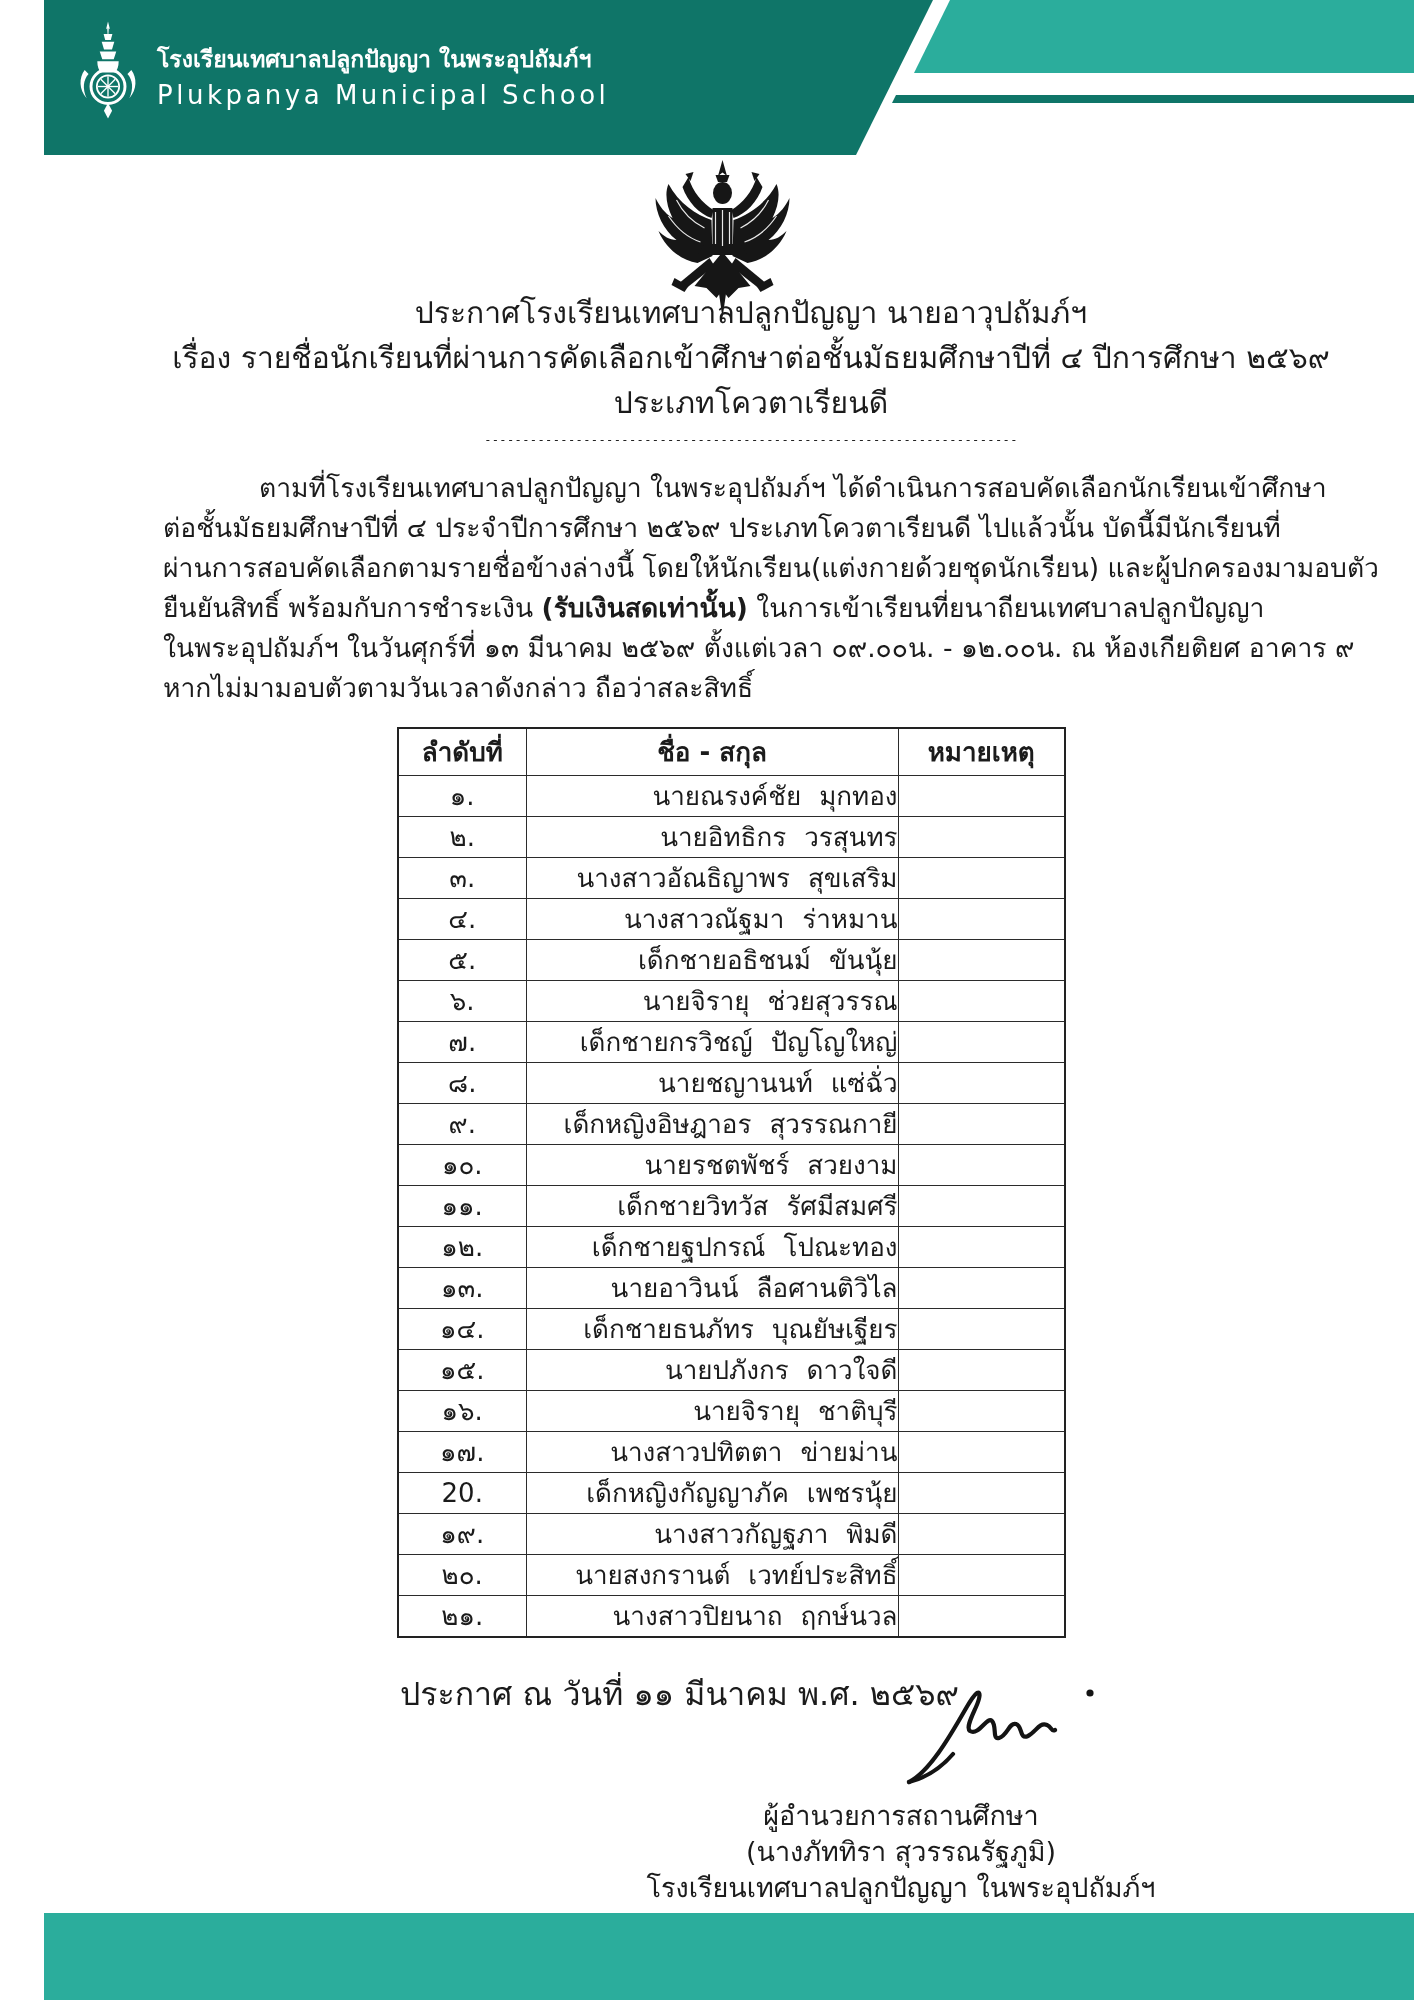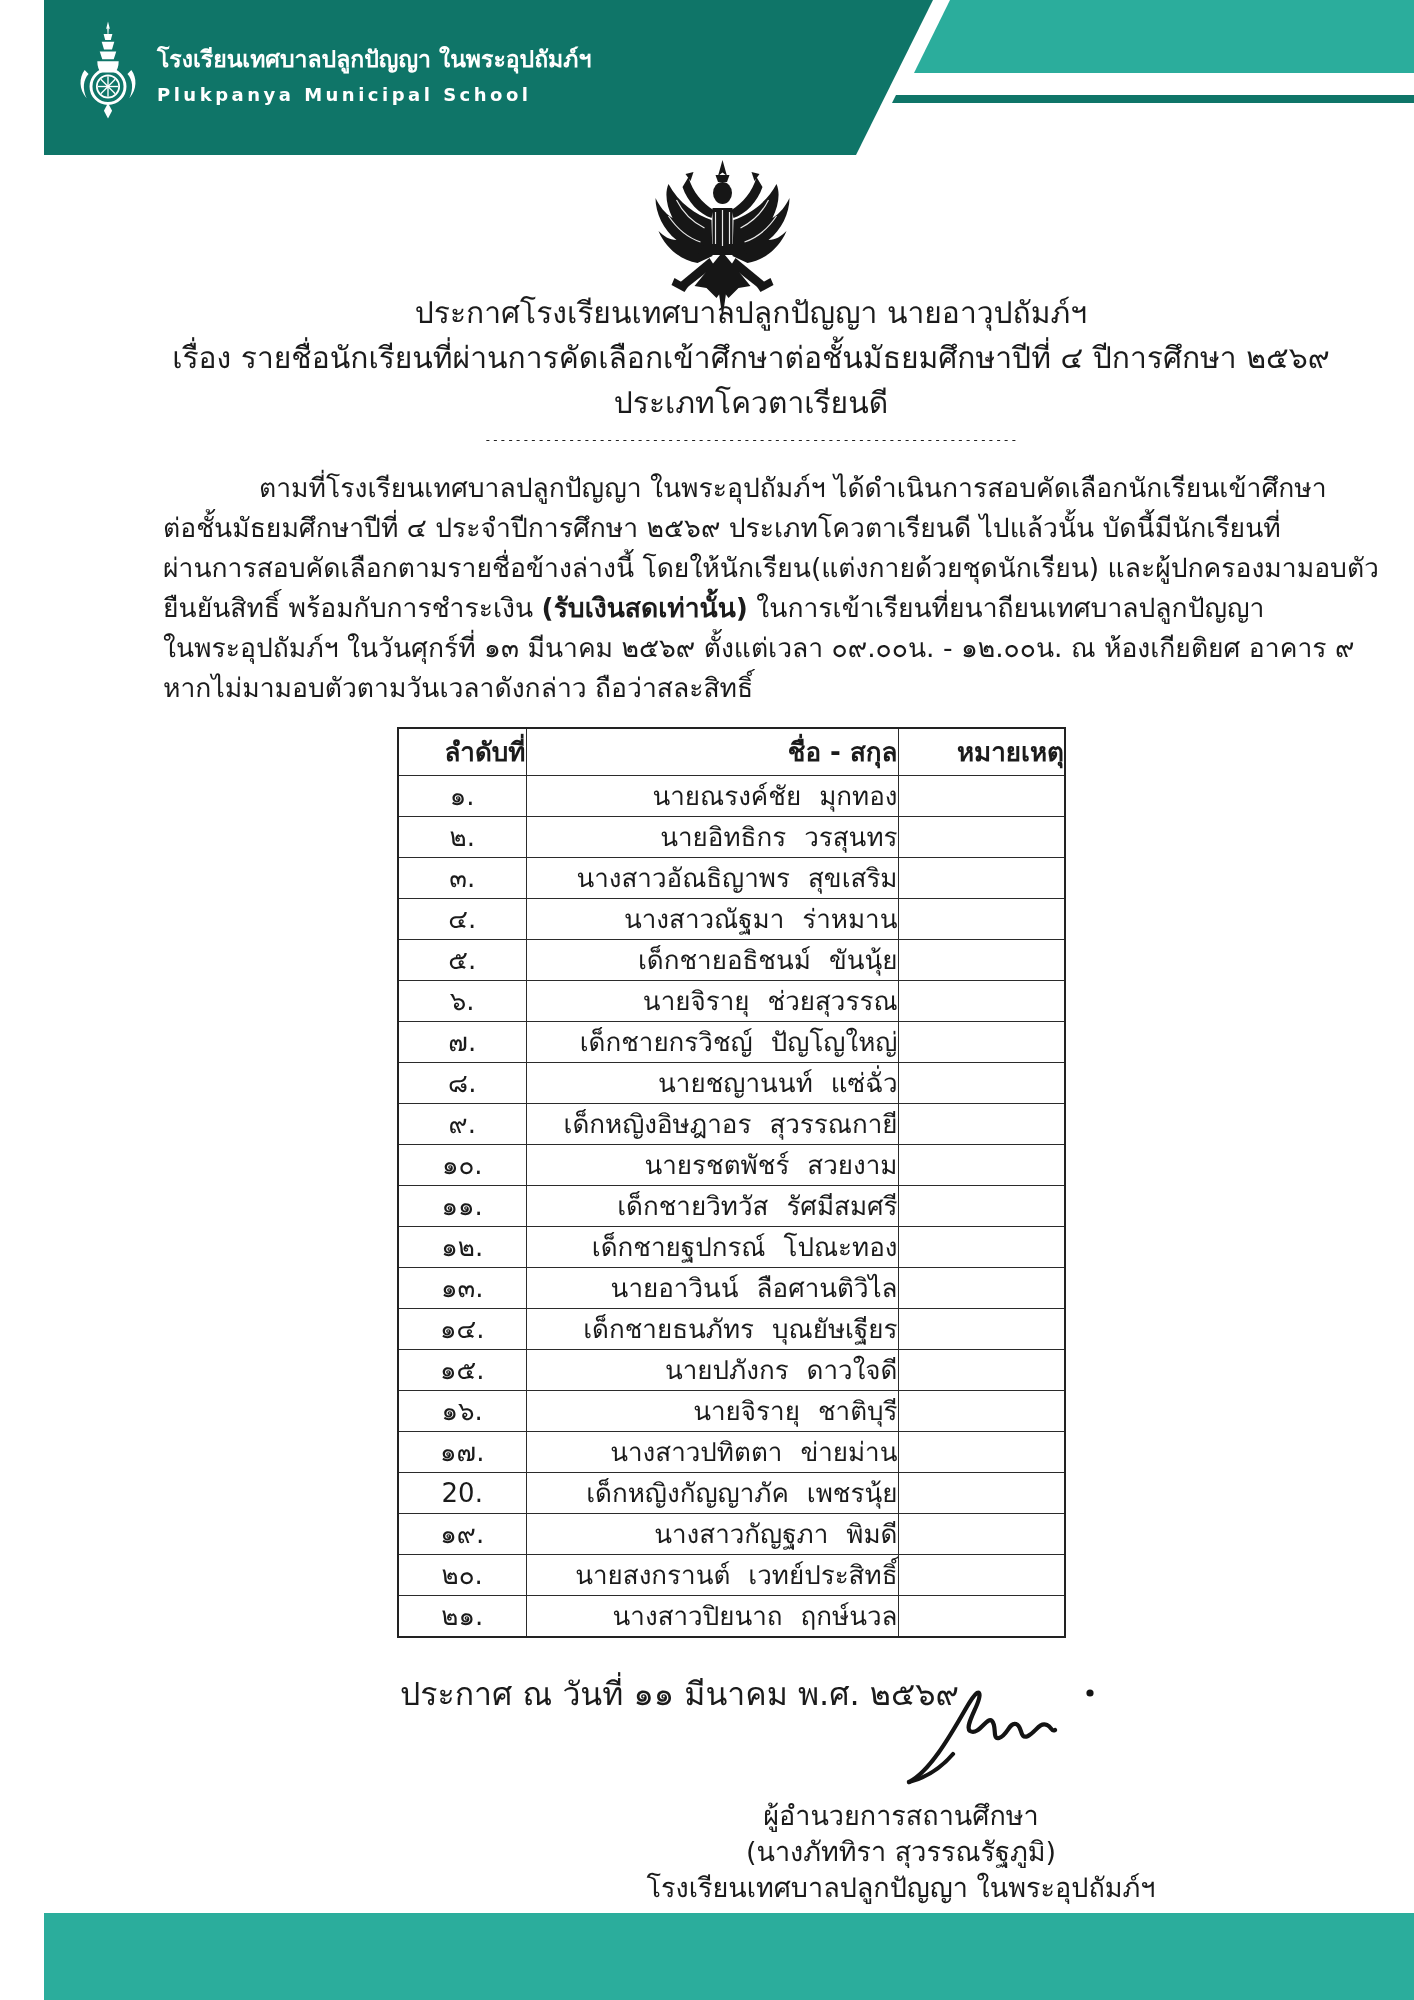--- a/index.html
+++ b/index.html
@@ -10,40 +10,40 @@
   
   .accent-top{position:absolute;top:0;left:0;width:100%;height:73px;background:#2BAD9C;
     clip-path:polygon(906px 0,100% 0,100% 100%,870px 100%);}
   .accent-line{position:absolute;top:95px;left:0;width:100%;height:8px;background:#0F7568;
     clip-path:polygon(852px 0,100% 0,100% 100%,848px 100%);}
   .banner{position:absolute;top:0;left:0;width:100%;height:155px;background:#0F7568;
     clip-path:polygon(0 0,889px 0,812px 100%,0 100%);}
   .crest{position:absolute;left:30px;top:20px;width:68px;height:100px;}
   .banner-names{position:absolute;left:113px;top:44px;color:#ffffff;}
   .name-th{font-size:23px;font-weight:bold;line-height:30px;}
-  .name-en{font-size:18px;font-weight:bold;letter-spacing:3.5px;line-height:30px;margin-top:6px;}
+  .name-en{font-size:26px;font-weight:normal;letter-spacing:3.5px;line-height:30px;margin-top:6px;}
   
   .garuda{position:absolute;left:606px;top:160px;width:145px;height:160px;}
   
   .titles{position:absolute;left:0;top:290px;width:100%;text-align:center;}
   .title-line{font-size:30px;line-height:45px;white-space:nowrap;}
   .divider{margin-top:8px;font-family:"DejaVu Sans Mono","Liberation Mono",monospace;
     font-size:12px;letter-spacing:0.4px;color:#222;}
   
   .bodytext{position:absolute;left:119px;top:468px;width:1180px;font-size:26.5px;}
   .bodytext .bline{line-height:40px;white-space:nowrap;}
   .bodytext .bline:first-child{text-indent:96px;}
   .bold-seg{font-weight:bold;}
   
   .students{position:absolute;left:353px;top:727px;border-collapse:collapse;table-layout:fixed;}
   .students col.c1{width:128px;} .students col.c2{width:372px;} .students col.c3{width:167px;}
   .students th,.students td{border:1.5px solid #2b2b2b;font-size:26px;line-height:1;
     padding:0;vertical-align:middle;overflow:hidden;}
   .students{border:2px solid #222;}
-  .students th{height:46px;font-weight:bold;text-align:right;}
+  .students th{height:46px;font-weight:bold;text-align:center;}
   .students td{height:40px;}
   .td-no{text-align:center;}
   .td-name{text-align:right;padding-left:13px;white-space:nowrap;}
   .fname{display:inline-block;min-width:140px;padding-right:18px;}
   
   .date-line{position:absolute;left:356px;top:1668px;font-size:32px;white-space:nowrap;}
   .signature{position:absolute;left:853px;top:1680px;width:208px;height:114px;}
   .sign-block{position:absolute;left:507px;top:1798px;width:700px;text-align:center;
     font-size:27px;line-height:36px;}
   .sign-block div{white-space:nowrap;}

